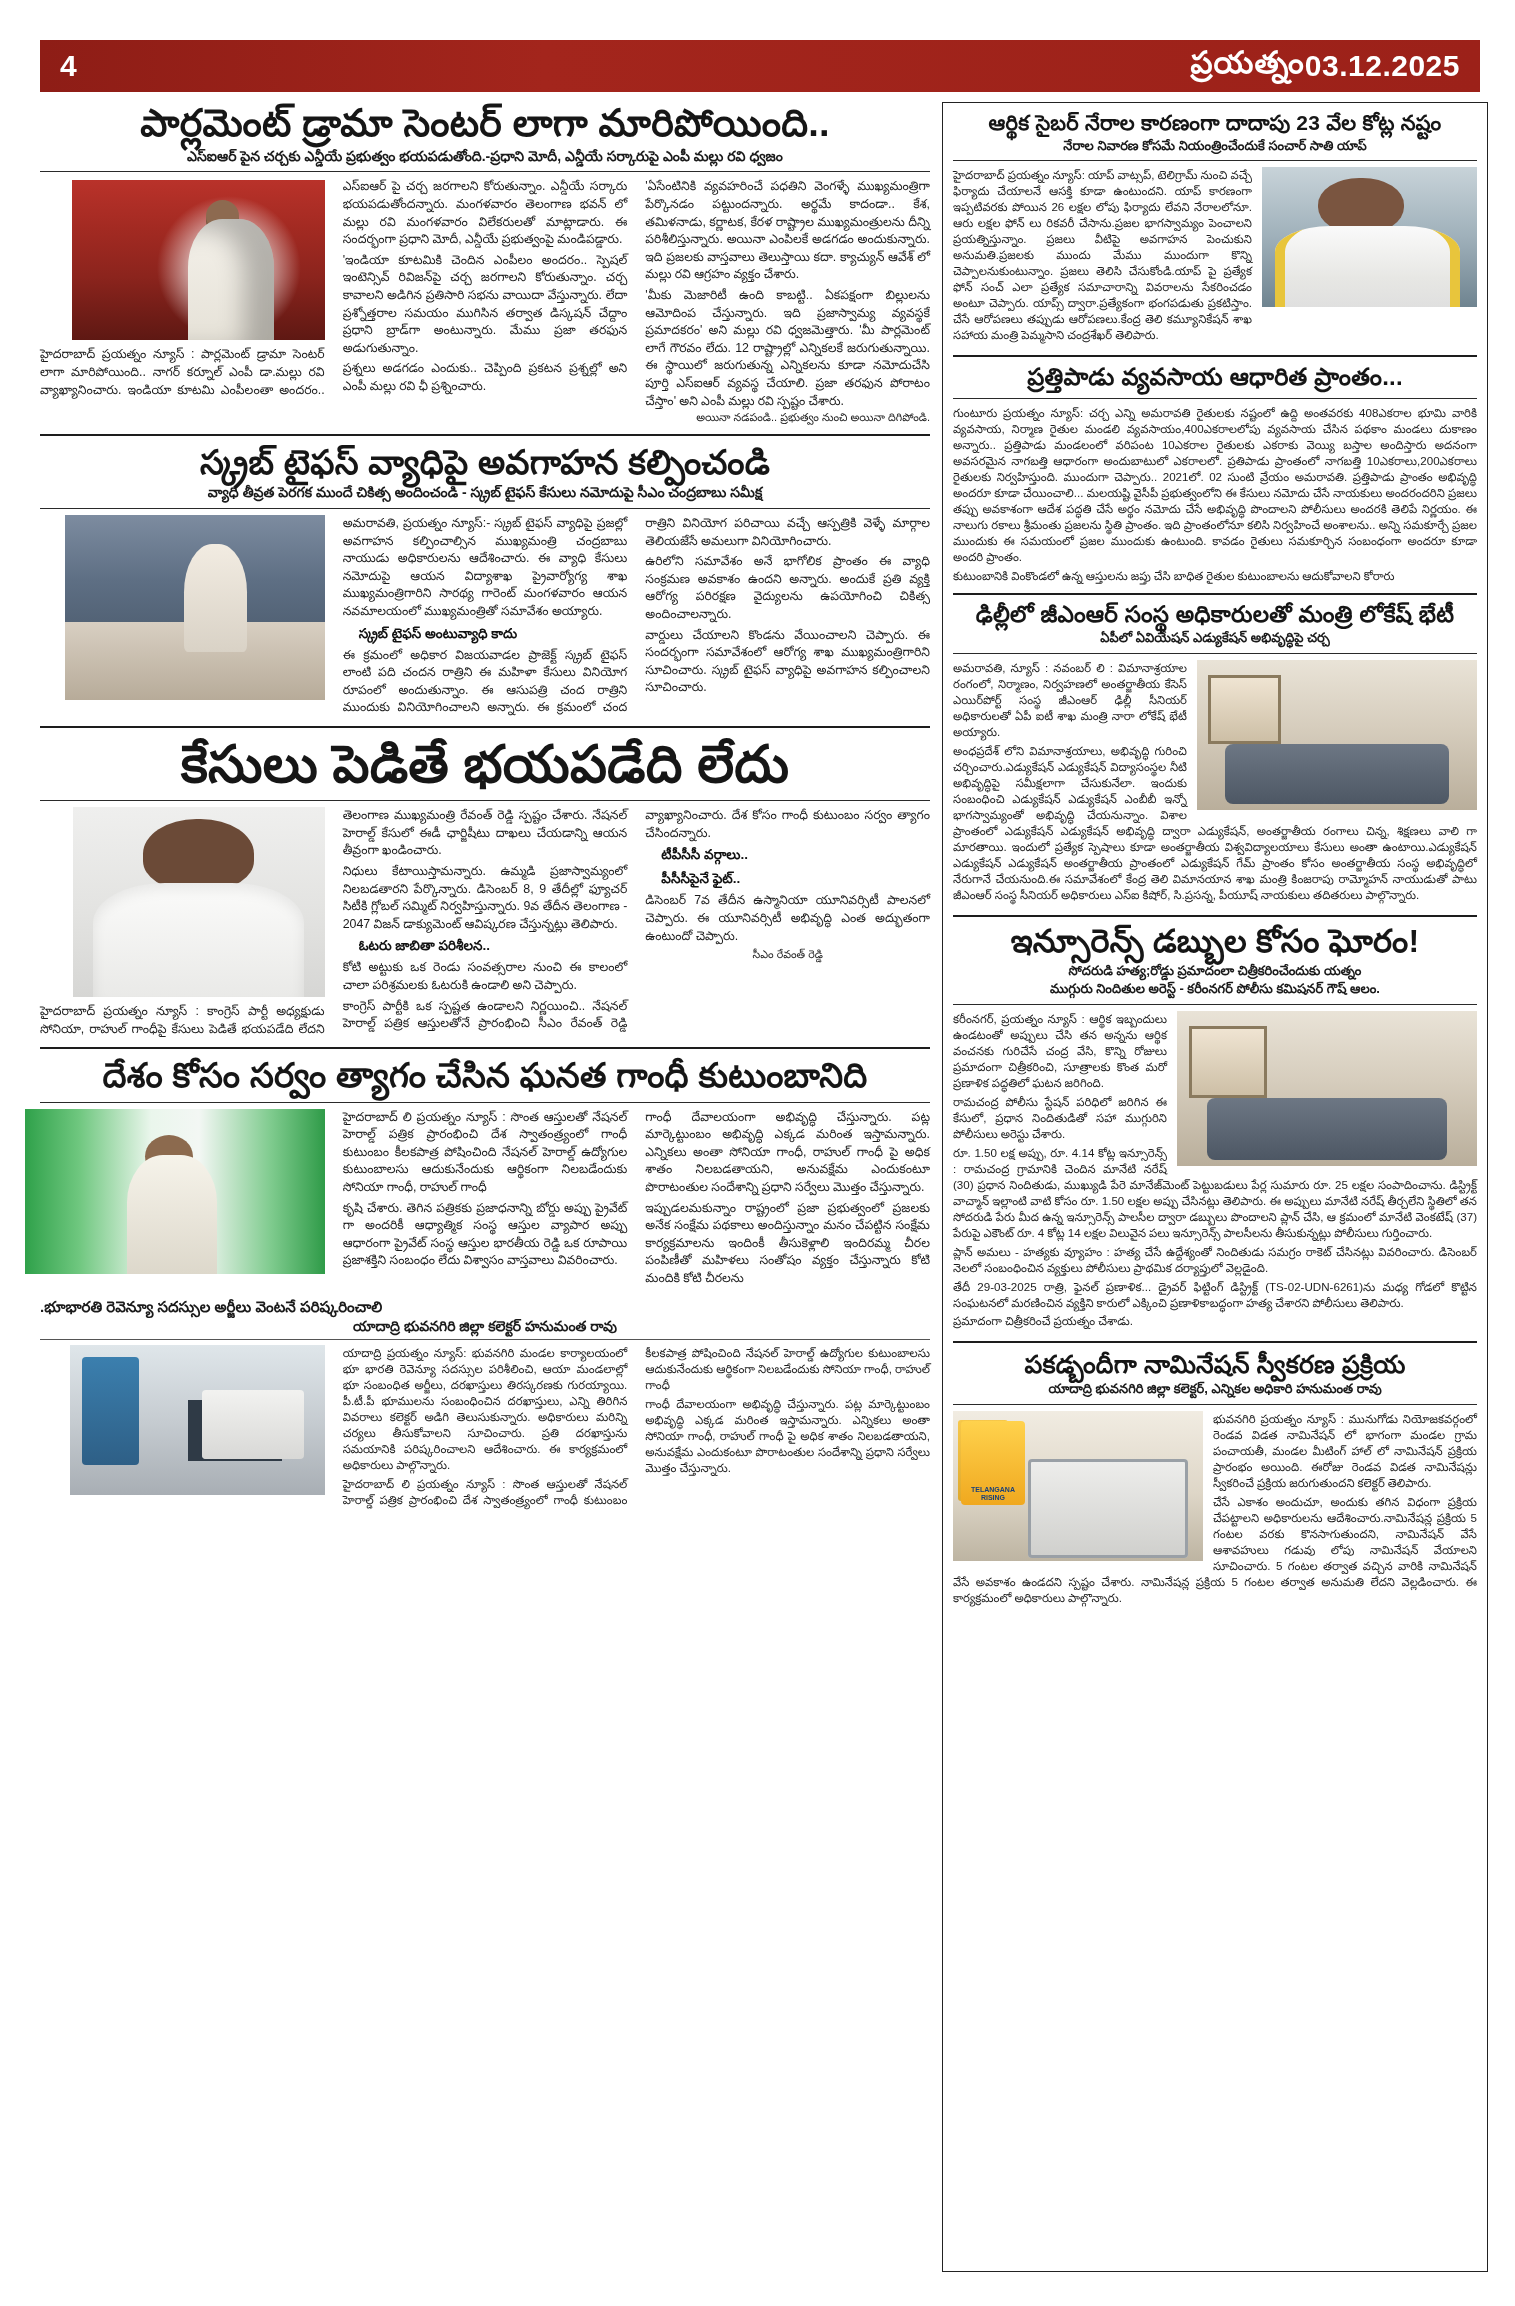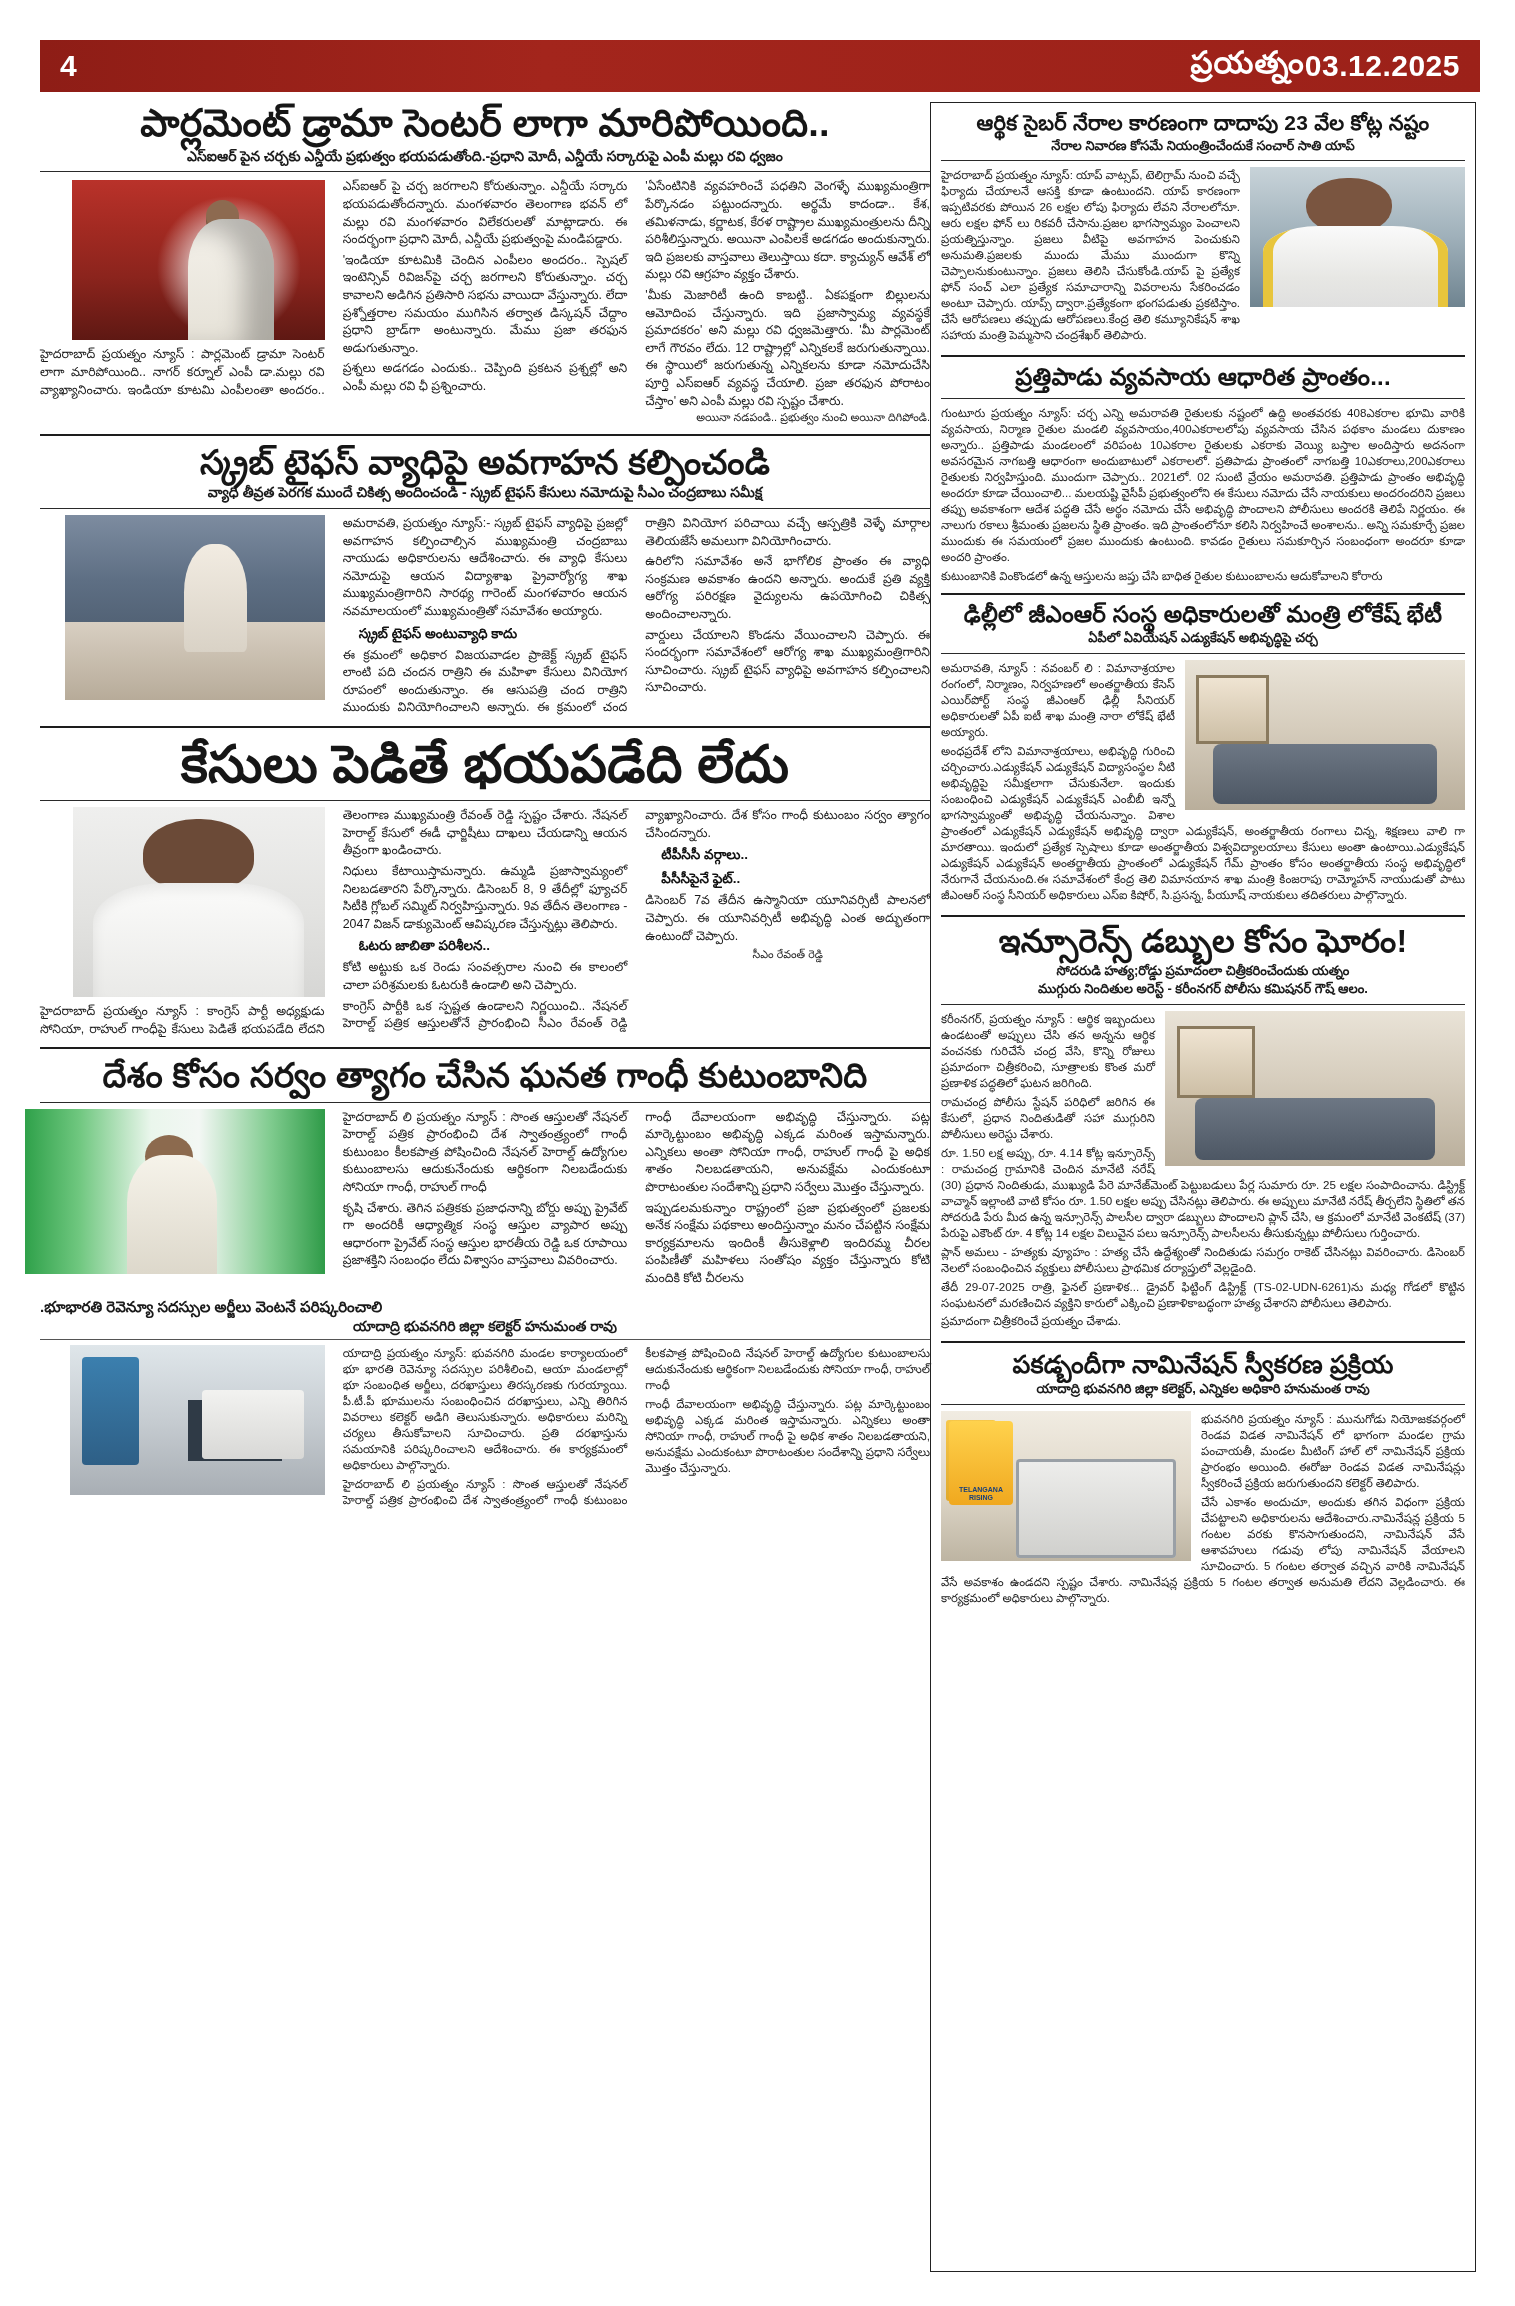--- a/index.html
+++ b/index.html
@@ -34,21 +34,21 @@
   }
   .masthead .title{
     flex:1 1 auto;text-align:right;color:#fff;
     font-size:31px;font-weight:bold;letter-spacing:1px;
   }
   .masthead .date{
     flex:0 0 auto;color:#fff;font-size:30px;font-weight:bold;letter-spacing:.5px;
   }
 
   
-  .body-wrap{display:flex;gap:0;height:2170px;}
+  .body-wrap{display:flex;gap:12px;height:2170px;}
   .col-left{width:890px;flex:0 0 890px;position:relative;}
   .col-right{
     width:546px;flex:0 0 546px;
     border:1.5px solid #222;
     box-sizing:border-box;
     padding:8px 10px 6px 10px;
     position:relative;
   }
 
   
@@ -389,21 +389,21 @@
         <div class="sub" style="font-size:13px;">ముగ్గురు నిందితుల అరెస్ట్ - కరీంనగర్ పోలీసు కమిషనర్   గౌష్ ఆలం.</div>
         <div class="rule"></div>
         <div class="clearfix small">
           <div class="photo ph-office fl-right" style="width:300px;height:155px;">
               <span class="ph-in"></span>
             </div>
           <p class="t tiny-note">కరీంనగర్, ప్రయత్నం న్యూస్ : ఆర్థిక ఇబ్బందులు ఉండటంతో అప్పులు చేసి తన అన్నను ఆర్థిక వంచనకు గురిచేసే చంద్ర వేసి, కొన్ని రోజులు ప్రమాదంగా చిత్రీకరించి, సూత్రాలకు కొంత మరో ప్రణాళిక పద్ధతిలో ఘటన జరిగింది.</p>
           <p class="t tiny-note">రామచంద్ర పోలీసు స్టేషన్ పరిధిలో జరిగిన ఈ కేసులో, ప్రధాన నిందితుడితో సహా ముగ్గురిని పోలీసులు అరెస్టు చేశారు.</p>
           <p class="t tiny-note">రూ. 1.50 లక్ష అప్పు, రూ. 4.14 కోట్ల ఇన్సూరెన్స్ : రామచంద్ర గ్రామానికి చెందిన మానేటి నరేష్ (30) ప్రధాన నిందితుడు, ముఖ్యుడి పేరె మానేజ్‌మెంట్ పెట్టుబడులు పేర్ల సుమారు రూ. 25 లక్షల సంపాదించాను. డిస్ట్రిక్ట్ వాచ్మాన్ ఇల్లాంటి వాటి కోసం రూ. 1.50 లక్షల అప్పు చేసినట్లు తెలిపారు. ఈ అప్పులు మానేటి నరేష్ తీర్చలేని స్థితిలో తన సోదరుడి పేరు మీద ఉన్న ఇన్సూరెన్స్ పాలసీల ద్వారా డబ్బులు పొందాలని ప్లాన్ చేసి, ఆ క్రమంలో మానేటి వెంకటేష్ (37) పేరుపై ఎకౌంట్ రూ. 4 కోట్ల 14 లక్షల విలువైన పలు ఇన్సూరెన్స్ పాలసీలను తీసుకున్నట్లు పోలీసులు గుర్తించారు.</p>
           <p class="t tiny-note">ప్లాన్ అమలు - హత్యకు వ్యూహం : హత్య చేసే ఉద్దేశ్యంతో నిందితుడు సమగ్రం రాకెట్ చేసినట్లు వివరించారు. డిసెంబర్ నెలలో సంబంధించిన వ్యక్తులు పోలీసులు ప్రాథమిక దర్యాప్తులో వెల్లడైంది.</p>
-          <p class="t tiny-note">తేదీ 29-07-2025 రాత్రి, ఫైనల్ ప్రణాళిక... డ్రైవర్ ఫిట్టింగ్ డిస్ట్రిక్ట్ (TS-02-UDN-6261)ను మధ్య గోడలో కొట్టిన సంఘటనలో మరణించిన వ్యక్తిని కారులో ఎక్కించి ప్రణాళికాబద్ధంగా హత్య చేశారని పోలీసులు తెలిపారు.</p>
+          <p class="t tiny-note">తేదీ 29-03-2025 రాత్రి, ఫైనల్ ప్రణాళిక... డ్రైవర్ ఫిట్టింగ్ డిస్ట్రిక్ట్ (TS-02-UDN-6261)ను మధ్య గోడలో కొట్టిన సంఘటనలో మరణించిన వ్యక్తిని కారులో ఎక్కించి ప్రణాళికాబద్ధంగా హత్య చేశారని పోలీసులు తెలిపారు.</p>
           <p class="t tiny-note">ప్రమాదంగా చిత్రీకరించే ప్రయత్నం చేశాడు.</p>
         </div>
       </div>
 
       <div class="hr-dbl"></div>
 
       <div>
         <div class="hl" style="font-size:25px;">పకడ్బందీగా నామినేషన్ స్వీకరణ ప్రక్రియ</div>
         <div class="sub" style="font-size:13px;">యాదాద్రి భువనగిరి జిల్లా కలెక్టర్, ఎన్నికల అధికారి హనుమంత రావు</div>
         <div class="rule"></div>

